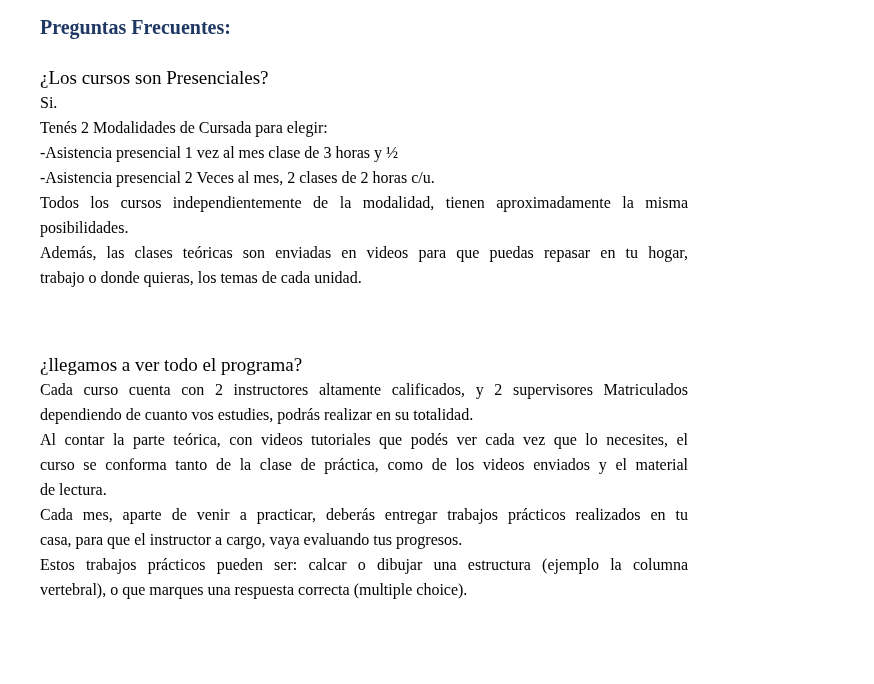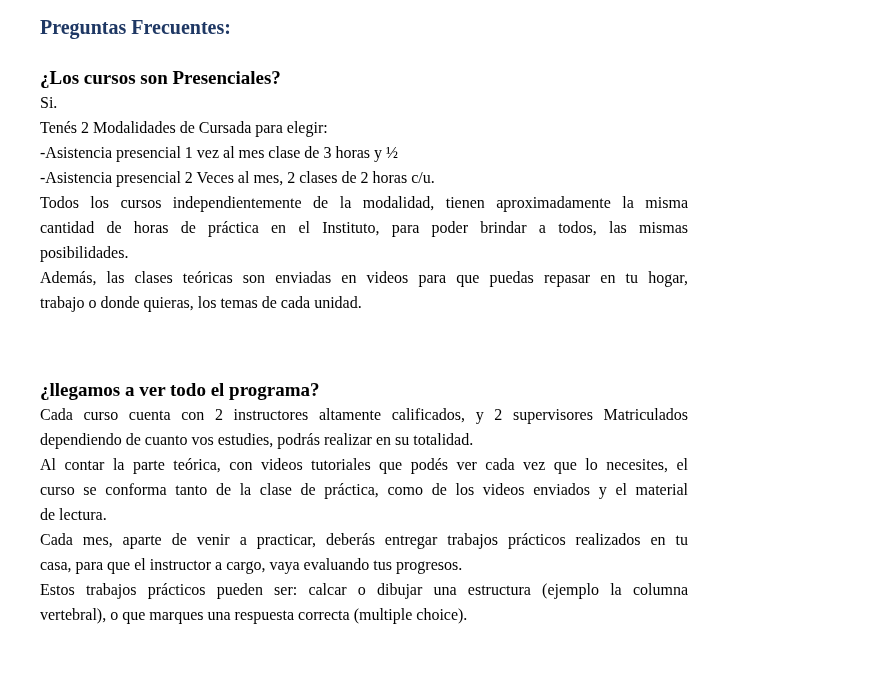--- a/index.html
+++ b/index.html
@@ -22,21 +22,21 @@
     line-height: 25px;
     font-weight: bold;
     color: #1f3864;
   }
   section.faq-section { margin: 0; }
   section.faq-section + section.faq-section { margin-top: 62px; }
   h2.q {
     margin: 0;
     font-size: 19px;
     line-height: 25px;
-    font-weight: bold;
+    font-weight: normal;
     color: #000000;
   }
   .ln {
     font-size: 16px;
     line-height: 25px;
     white-space: normal;
   }
   .just {
     text-align: justify;
     text-align-last: justify;
@@ -48,21 +48,20 @@
 <div class="doc">
   <h1 class="title" style="color: rgb(31, 56, 100);">Preguntas Frecuentes:</h1>
   <div id="faq-sections">
       <section class="faq-section">
         <h2 class="q">¿Los cursos son Presenciales?</h2>
         <div class="ln">Si.</div>
         <div class="ln">Tenés 2 Modalidades de Cursada para elegir:</div>
         <div class="ln">-Asistencia presencial 1 vez al mes clase de 3 horas y ½</div>
         <div class="ln">-Asistencia presencial 2 Veces al mes, 2 clases de 2 horas c/u.</div>
         <div class="ln just">Todos los cursos independientemente de la modalidad, tienen aproximadamente la misma</div>
-        <div class="ln just">cantidad de horas de práctica en el Instituto, para poder brindar a todos, las mismas</div>
         <div class="ln">posibilidades.</div>
         <div class="ln just">Además, las clases teóricas son enviadas en videos para que puedas repasar en tu hogar,</div>
         <div class="ln">trabajo o donde quieras, los temas de cada unidad.</div>
       </section>
       <section class="faq-section">
         <h2 class="q">¿llegamos a ver todo el programa?</h2>
         <div class="ln just">Cada curso cuenta con 2 instructores altamente calificados, y 2 supervisores Matriculados</div>
         <div class="ln">dependiendo de cuanto vos estudies, podrás realizar en su totalidad.</div>
         <div class="ln just">Al contar la parte teórica, con videos tutoriales que podés ver cada vez que lo necesites, el</div>
         <div class="ln just">curso se conforma tanto de la clase de práctica, como de los videos enviados y el material</div>

